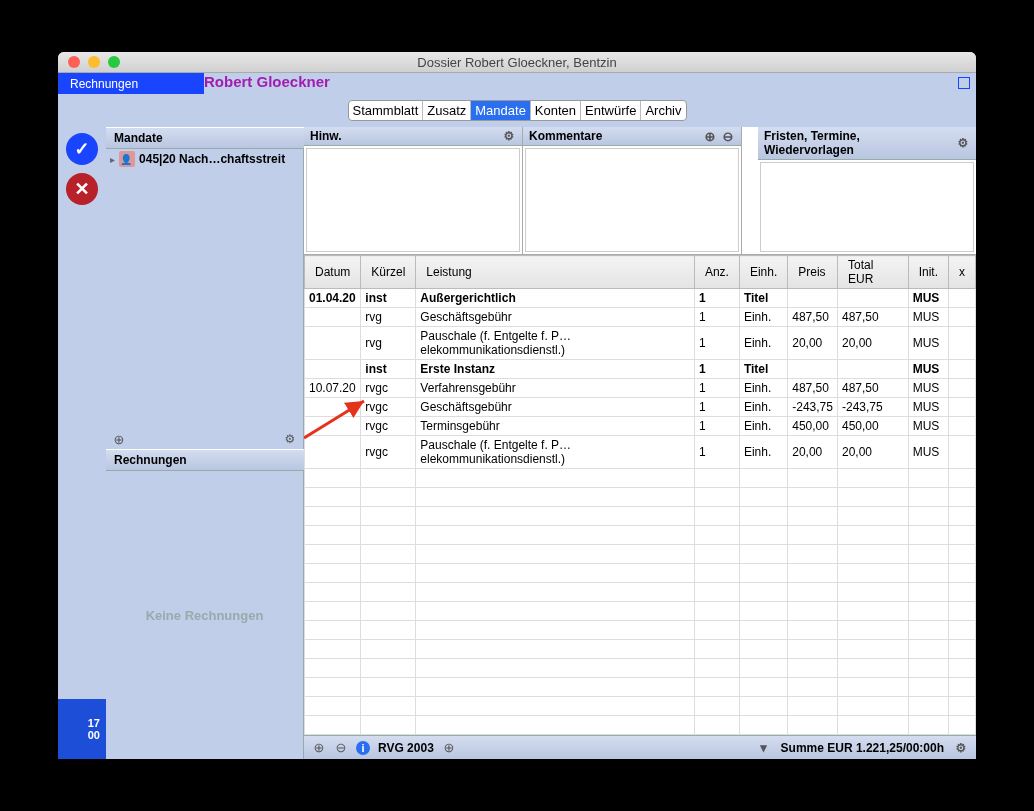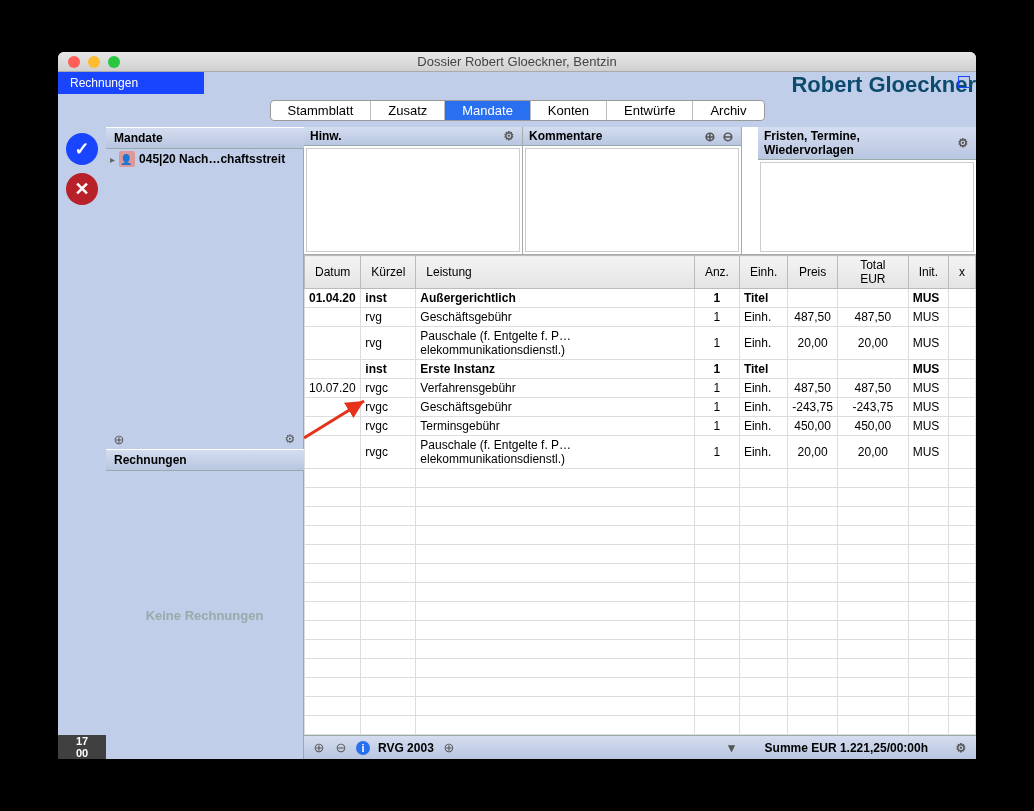--- a/index.html
+++ b/index.html
@@ -5,56 +5,56 @@
 * { box-sizing: border-box; margin: 0; padding: 0; }
 body { background: #000; font-family: "Helvetica Neue", Arial, sans-serif; font-size: 13px; display: flex; align-items: center; justify-content: center; height: 100vh; }
 .window { width: 918px; height: 707px; background: #c0cee9; border-radius: 6px 6px 0 0; box-shadow: 0 20px 60px rgba(0,0,0,0.6); display: flex; flex-direction: column; overflow: hidden; position: relative; }
 .titlebar { height: 22px; background: linear-gradient(#e8e8e8,#d0d0d0); display: flex; align-items: center; position: relative; border-bottom: 1px solid #aaa; }
 .traffic { display: flex; gap: 8px; padding-left: 10px; }
 .traffic span { width: 12px; height: 12px; border-radius: 50%; display: block; }
 .tl-red { background: #ff5f57; } .tl-yel { background: #febc2e; } .tl-grn { background: #28c840; }
 .titlebar .title { position: absolute; left: 0; right: 0; text-align: center; font-size: 13px; color: #444; }
 .topblue { height: 22px; display: flex; }
 .mandanten-btn { background: #1a45ff; color: #fff; font-size: 12px; font-weight: 500; display: flex; align-items: center; padding: 0 12px; width: 146px; }
-.name-row { text-align: right; font-size: 22px; font-weight: bold; color: #0c4a6e; flex: 1; position: relative; }
+.name-row { text-align: left; font-size: 15px; font-weight: bold; color: #a21caf; flex: 1; position: relative; }
 .expand-ic { position: absolute; right: 6px; top: 4px; width: 12px; height: 12px; border: 1.5px solid #1a45ff; }
 .tabs { display: flex; justify-content: center; padding: 6px 0; }
 .tabs .seg { display: flex; border: 1px solid #999; border-radius: 4px; overflow: hidden; background: #fff; }
-.tabs .seg span { padding: 2px 17px; font-size: 13px; border-right: 1px solid #bbb; cursor: pointer; }
+.tabs .seg span { padding: 2px 4px; font-size: 13px; border-right: 1px solid #bbb; cursor: pointer; }
 .tabs .seg span:last-child { border-right: none; }
 .tabs .seg span.active { background: #2a6ff0; color: #fff; }
 .body { flex: 1; display: flex; background: #c0cee9; }
 .leftcol { width: 48px; display: flex; flex-direction: column; align-items: center; padding-top: 6px; gap: 8px; }
 .circle-btn { width: 32px; height: 32px; border-radius: 50%; display: flex; align-items: center; justify-content: center; color: #fff; font-size: 18px; font-weight: bold; }
 .circle-ok { background: #1a45ff; } .circle-x { background: #b8202a; }
-.bottom-num { margin-top: auto; background: #404040; color: #fff; font-size: 11px; font-weight: bold; text-align: center; padding: 0 6px; width: 100%; line-height: 1.1; }
+.bottom-num { margin-top: auto; background: #1d4ed8; color: #fff; font-size: 11px; font-weight: bold; text-align: right; padding: 18px 6px; width: 100%; line-height: 1.1; }
 .middle { width: 198px; display: flex; flex-direction: column; background: linear-gradient(#c0cee9,#c0cee9); }
 .sect-hdr { background: linear-gradient(#d4ddf0,#b9c6e0); font-size: 12px; font-weight: bold; padding: 3px 8px; border-top: 1px solid #fff; border-bottom: 1px solid #9aa; }
 .mandate-list { flex: 0 0 auto; height: 300px; border-right: 1px solid #9aa; position: relative; }
 .mandate-item { display: flex; align-items: center; padding: 2px 4px; font-size: 12px; gap: 4px; }
 .mandate-item .avatar { width: 16px; height: 16px; background: #d99; border-radius: 2px; display:flex;align-items:center;justify-content:center;font-size:10px; }
 .mandate-list .footer-icons { position: absolute; bottom: 0; left: 0; right: 0; padding: 3px 6px; display: flex; justify-content: space-between; color: #666; }
 .rechnungen-area { flex: 1; display: flex; align-items: center; justify-content: center; color: #9aa; font-size: 13px; font-weight: bold; border-right: 1px solid #9aa; }
 .main { flex: 1; display: flex; flex-direction: column; background: #fff; }
 .three-panels { display: flex; height: 128px; border-bottom: 1px solid #aaa; }
 .panel { flex: 1; border-right: 1px solid #aaa; display: flex; flex-direction: column; }
 .panel:last-child { border-right: none; margin-left: 16px; }
 .panel-hdr { background: linear-gradient(#d4ddf0,#b9c6e0); font-size: 12px; font-weight: bold; padding: 2px 6px; display: flex; align-items: center; justify-content: space-between; border-bottom: 1px solid #9aa; gap: 20px; }
 .panel-hdr .icons { display: flex; gap: 4px; color: #555; font-size: 12px; }
 .panel-body { flex: 1; background: #fff; border: 1px solid #ccc; margin: 2px; }
 .table-wrap { flex: 1; overflow: auto; position: relative; }
 table { width: 100%; border-collapse: collapse; font-size: 12px; }
 th { background: linear-gradient(#f4f4f4,#e4e4e4); border: 1px solid #bbb; padding: 2px 10px; font-weight: normal; text-align: left; position: sticky; top: 0; }
 td { border: 1px solid #ddd; padding: 2px 4px; height: 19px; }
-td.r, th.r { text-align: center; }
+td.r, th.r { text-align: left; }
 td.bold { font-weight: bold; }
 .arrow { position: absolute; pointer-events: none; }
 .statusbar { height: 24px; background: linear-gradient(#d4ddf0,#b9c6e0); border-top: 1px solid #9aa; display: flex; align-items: center; padding: 0 8px; font-size: 12px; gap: 10px; }
 .statusbar .sb-left { display: flex; gap: 8px; align-items: center; }
-.statusbar .sb-right { margin-left: auto; display: flex; align-items: center; gap: 26px; font-weight: bold; }
+.statusbar .sb-right { margin-left: auto; display: flex; align-items: center; gap: 10px; font-weight: bold; }
 .ic { width: 14px; height: 14px; display: inline-flex; align-items: center; justify-content: center; color: #555; font-size: 13px; }
 .gear::before { content: "⚙"; font-size: 12px; }
 .plus-c::before { content: "⊕"; }
 .minus-c::before { content: "⊖"; }
 .info-ic { width: 14px; height: 14px; border-radius: 50%; background: #2a6ff0; color: #fff; font-size: 11px; font-weight: bold; display:inline-flex;align-items:center;justify-content:center; }
 .tri-down::before { content: "▾"; }
 .disclosure::before { content: "▸"; font-size: 10px; color: #666; }
 </style>
 </head>
 <body>

